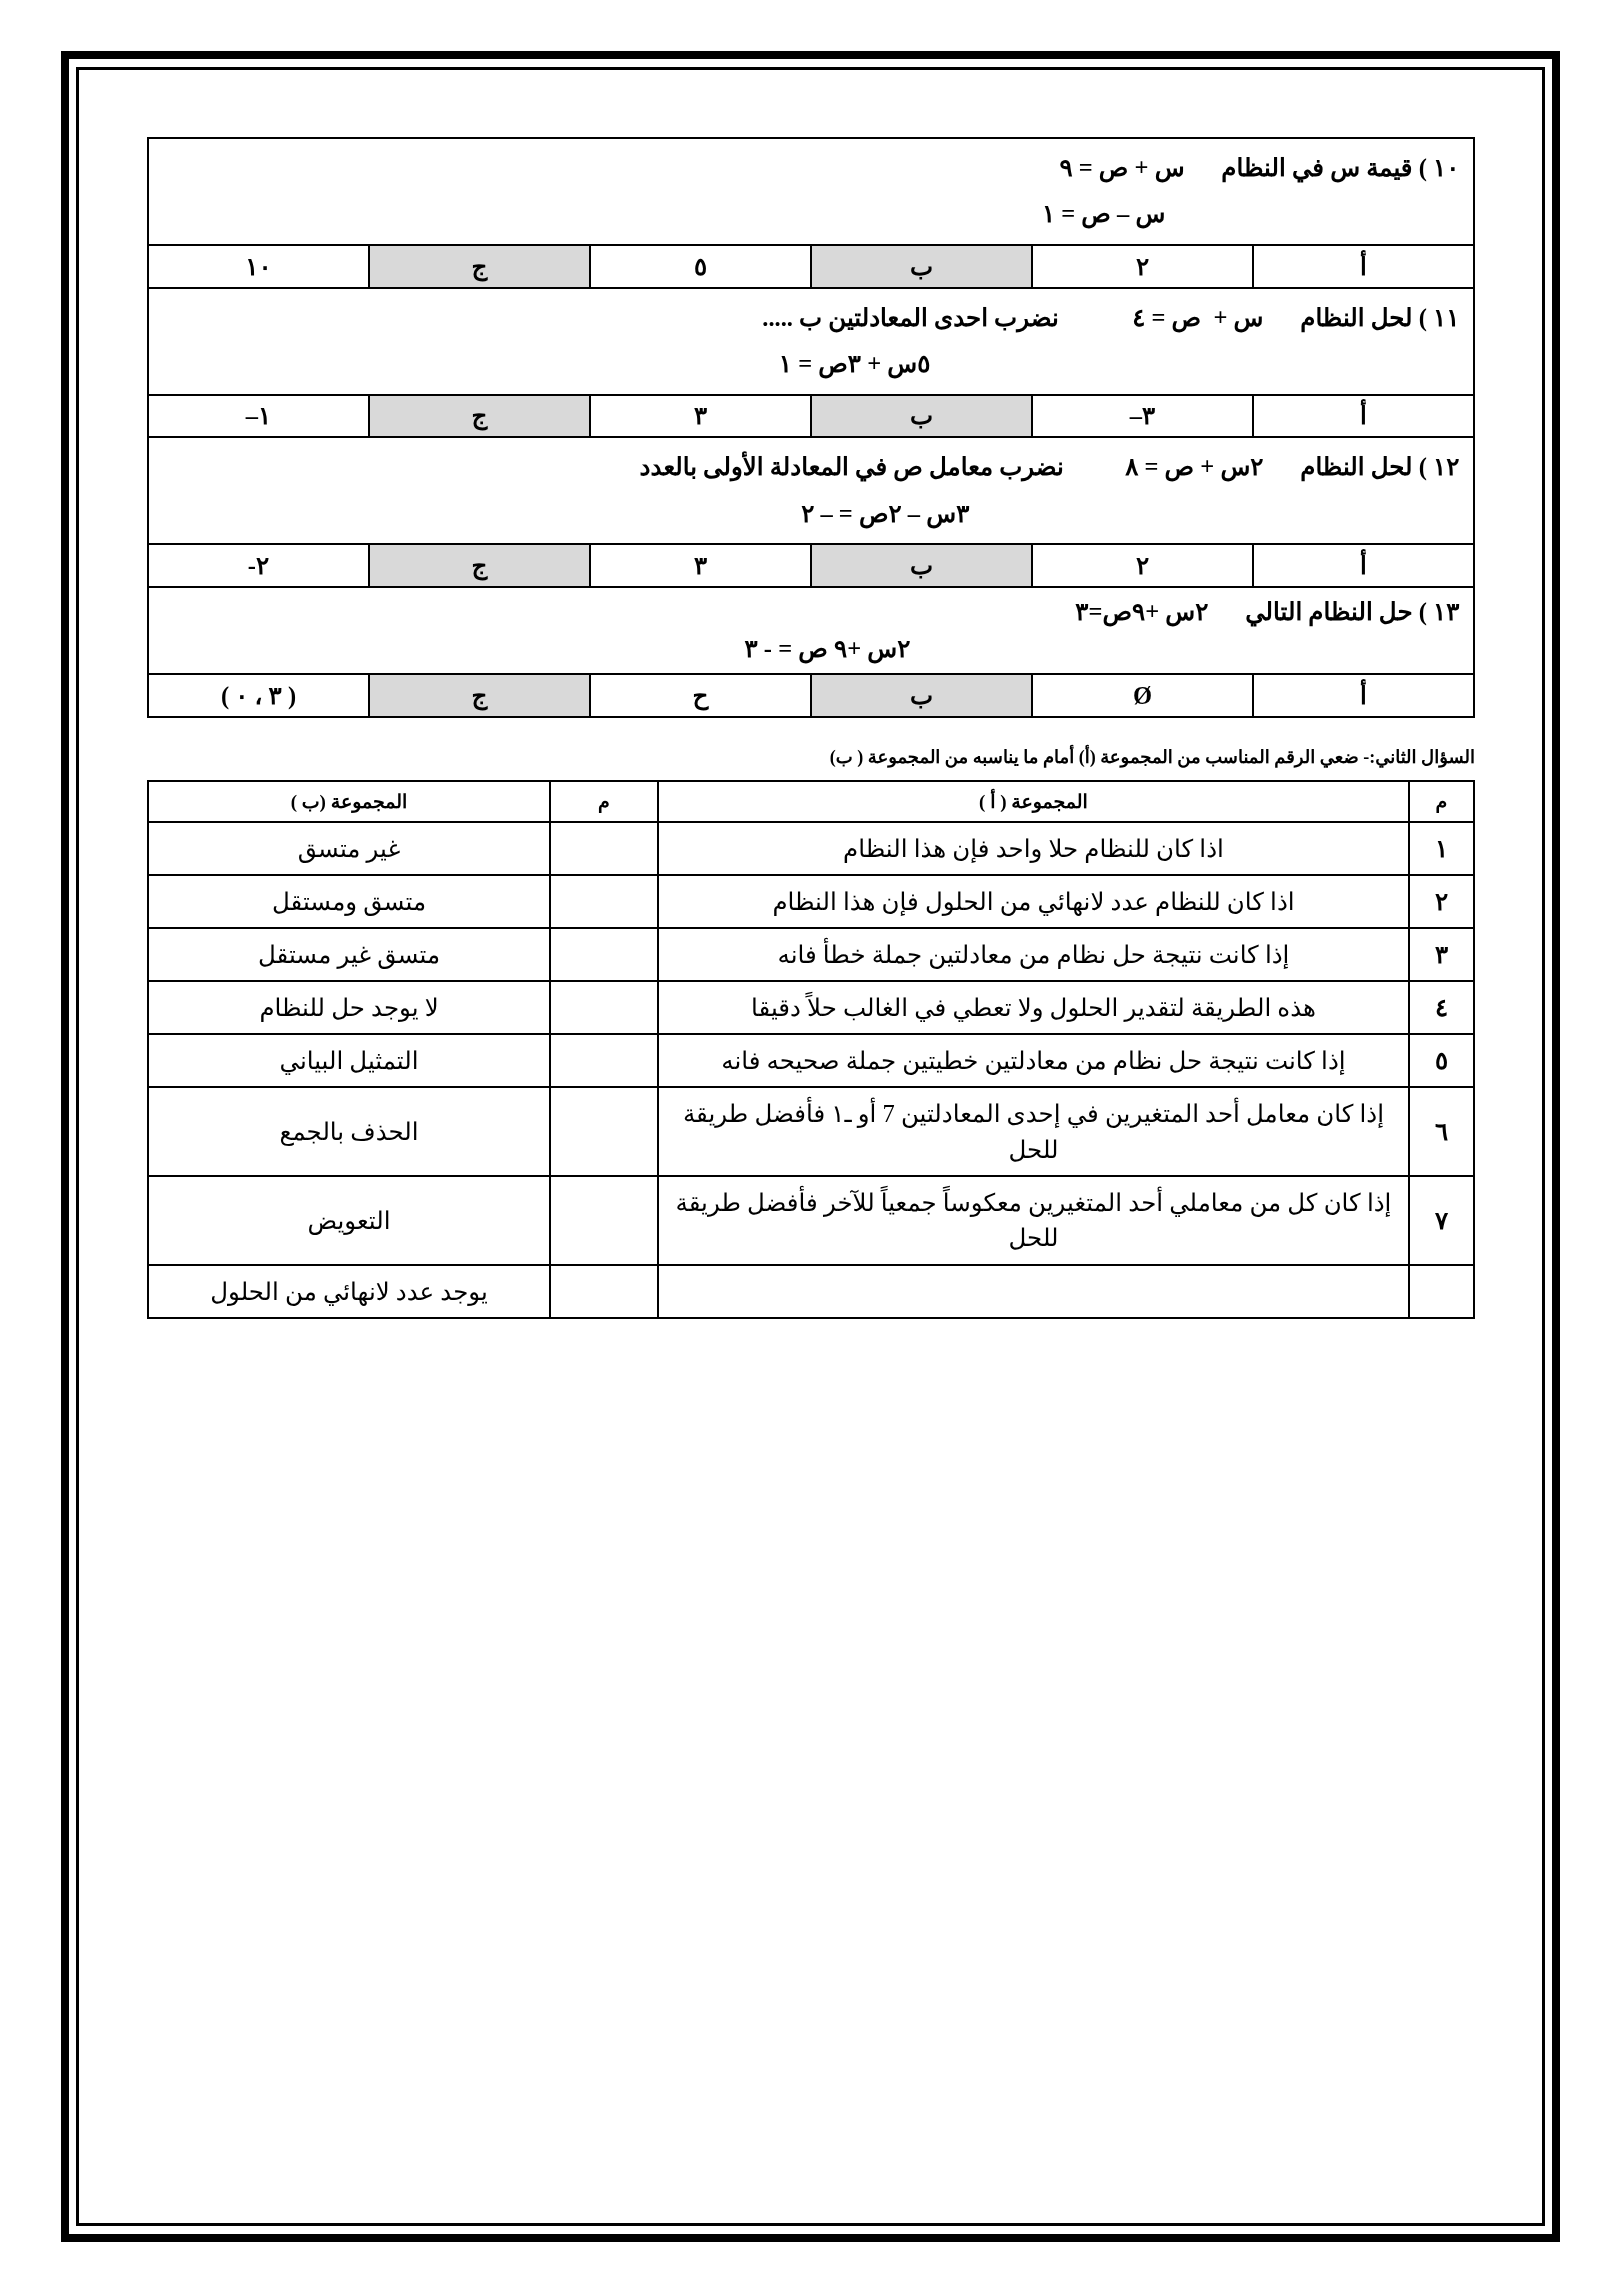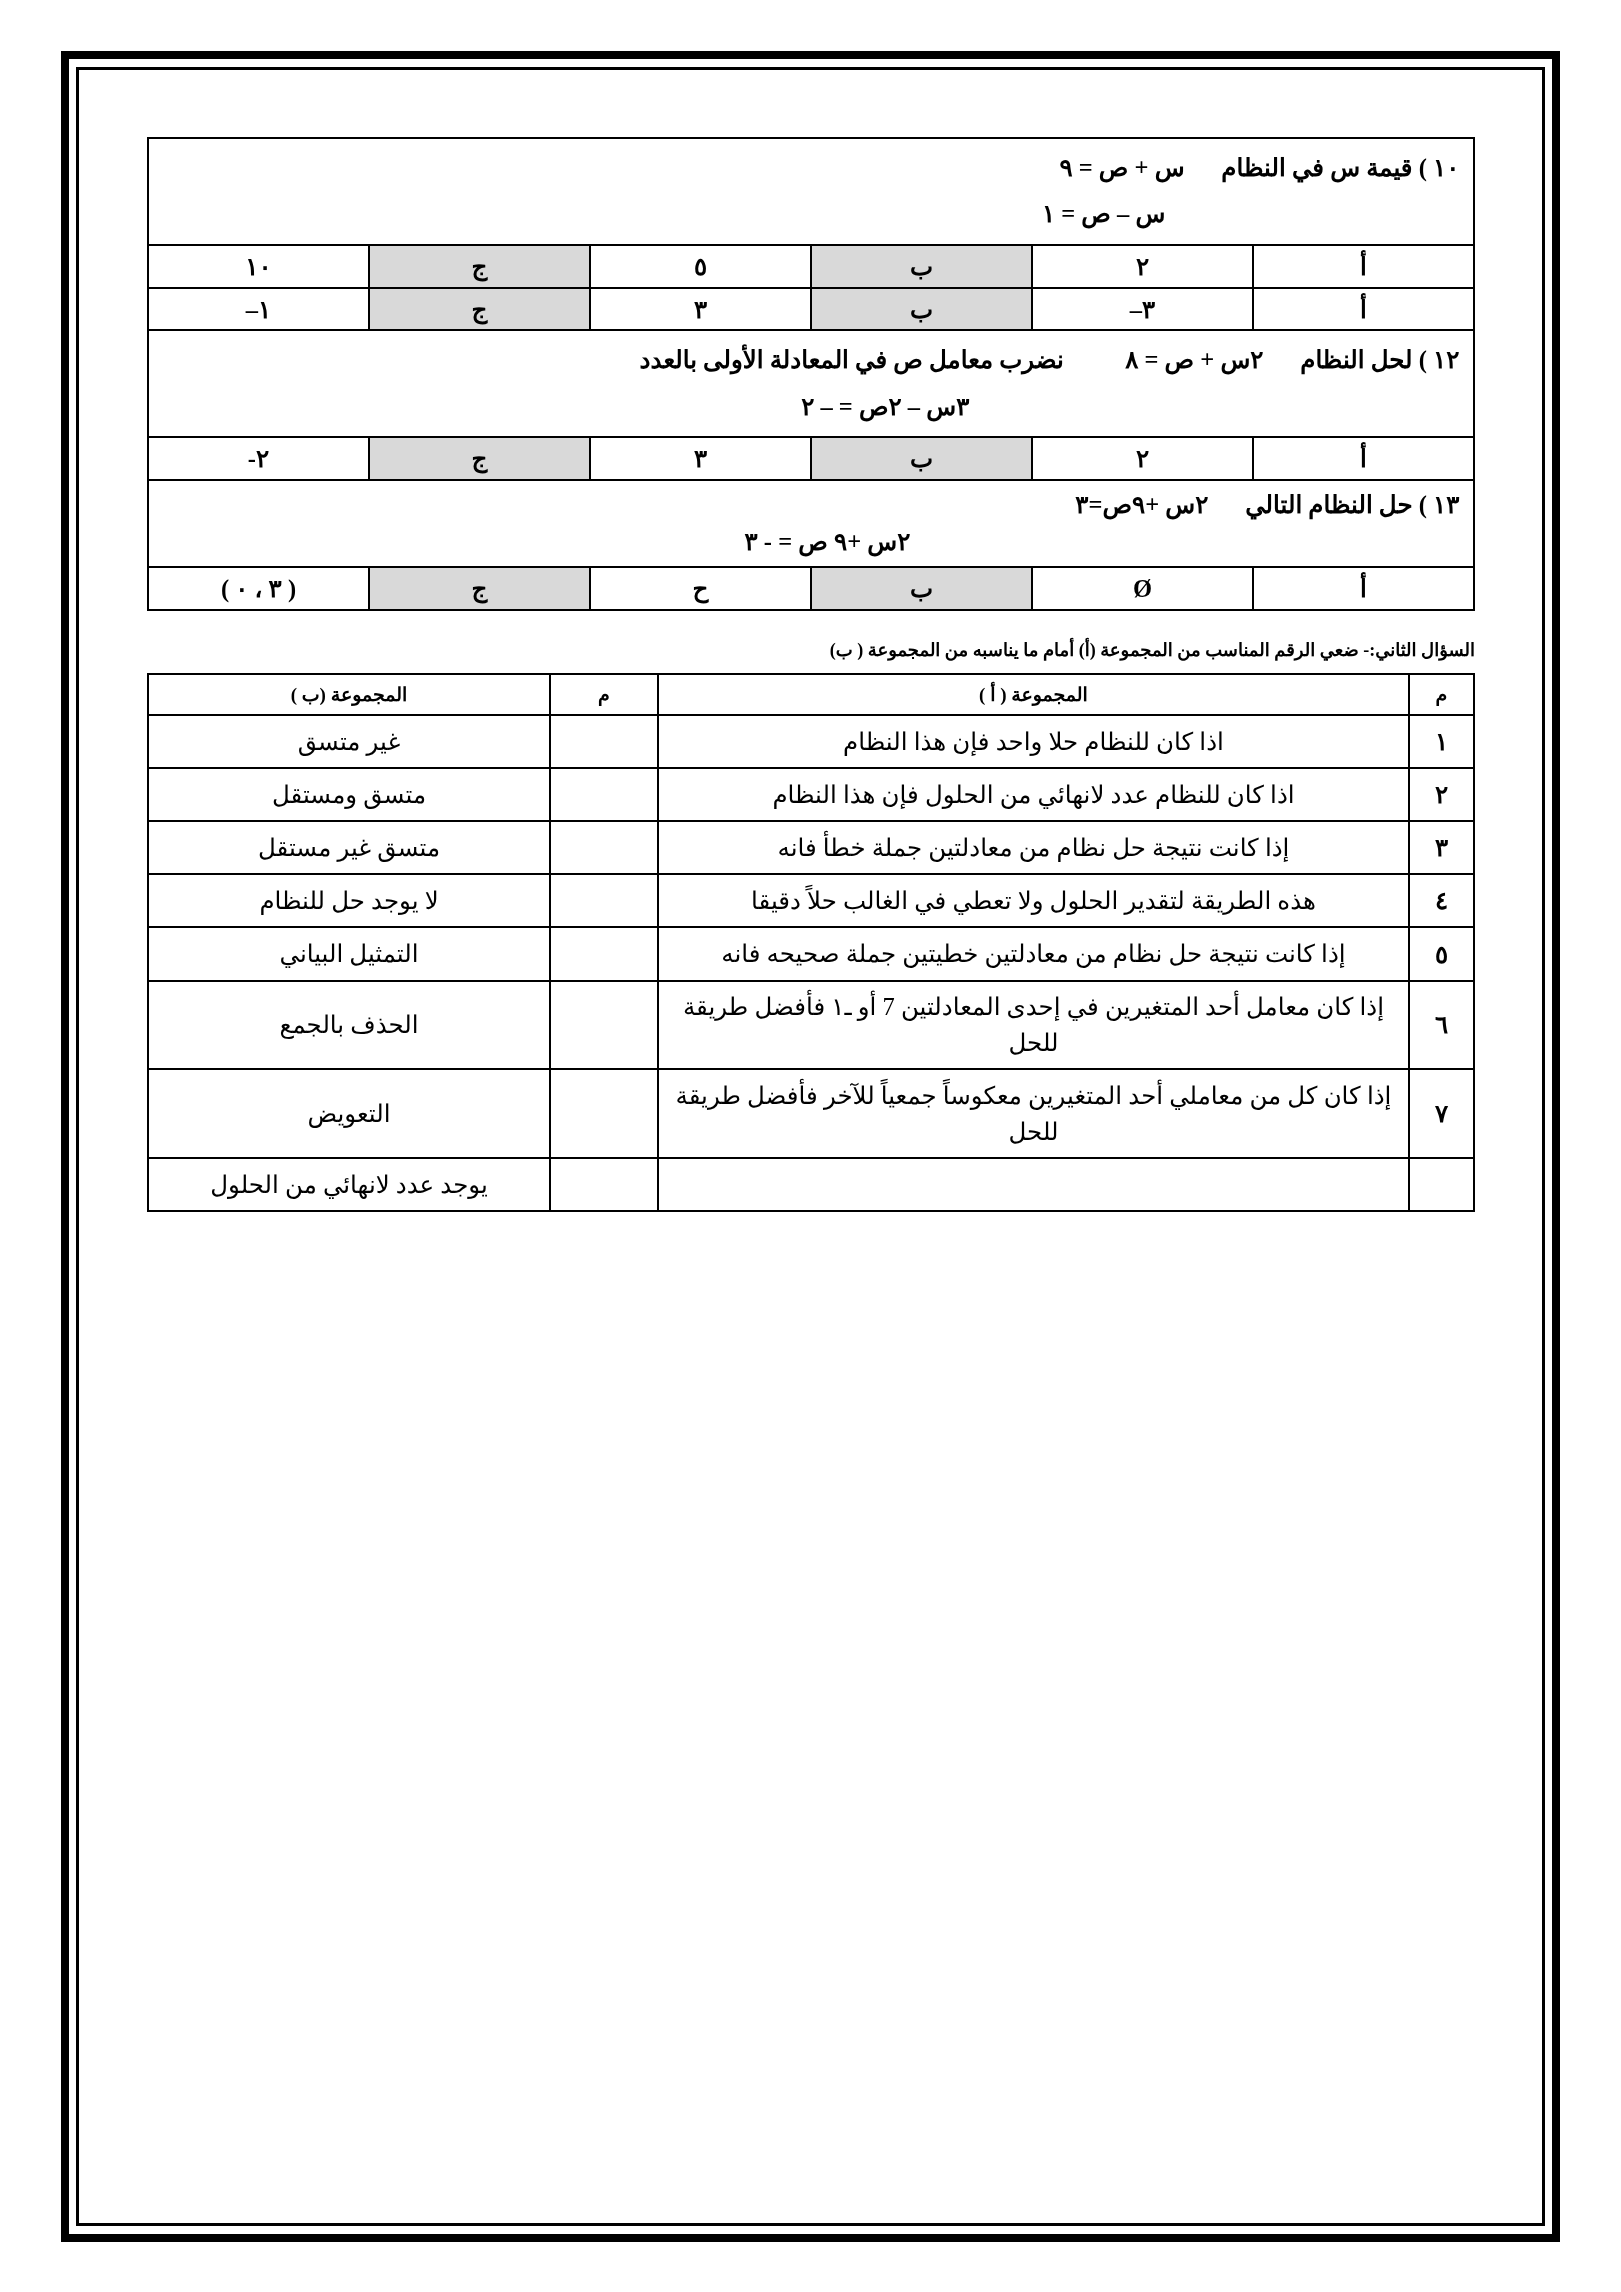--- a/index.html
+++ b/index.html
@@ -142,20 +142,26 @@
         <tr>
           <td class="opt-letter-plain">أ</td>
           <td class="opt-val">٢</td>
           <td class="opt-letter">ب</td>
           <td class="opt-val">٥</td>
           <td class="opt-letter">ج</td>
           <td class="opt-val-wide">١٠</td>
         </tr>
 
         <tr>
+          <td class="stem-cell" colspan="6">
+            <span class="stem-line">١١ ) لحل النظام      س +  ص = ٤            نضرب احدى المعادلتين ب .....</span>
+            <span class="stem-line" style="padding-right:529px;">٥س + ٣ص = ١</span>
+          </td>
+        </tr>
+        <tr>
           <td class="opt-letter-plain">أ</td>
           <td class="opt-val">٣–</td>
           <td class="opt-letter">ب</td>
           <td class="opt-val">٣</td>
           <td class="opt-letter">ج</td>
           <td class="opt-val-wide">١–</td>
         </tr>
 
         <tr>
           <td class="stem-cell" colspan="6">

